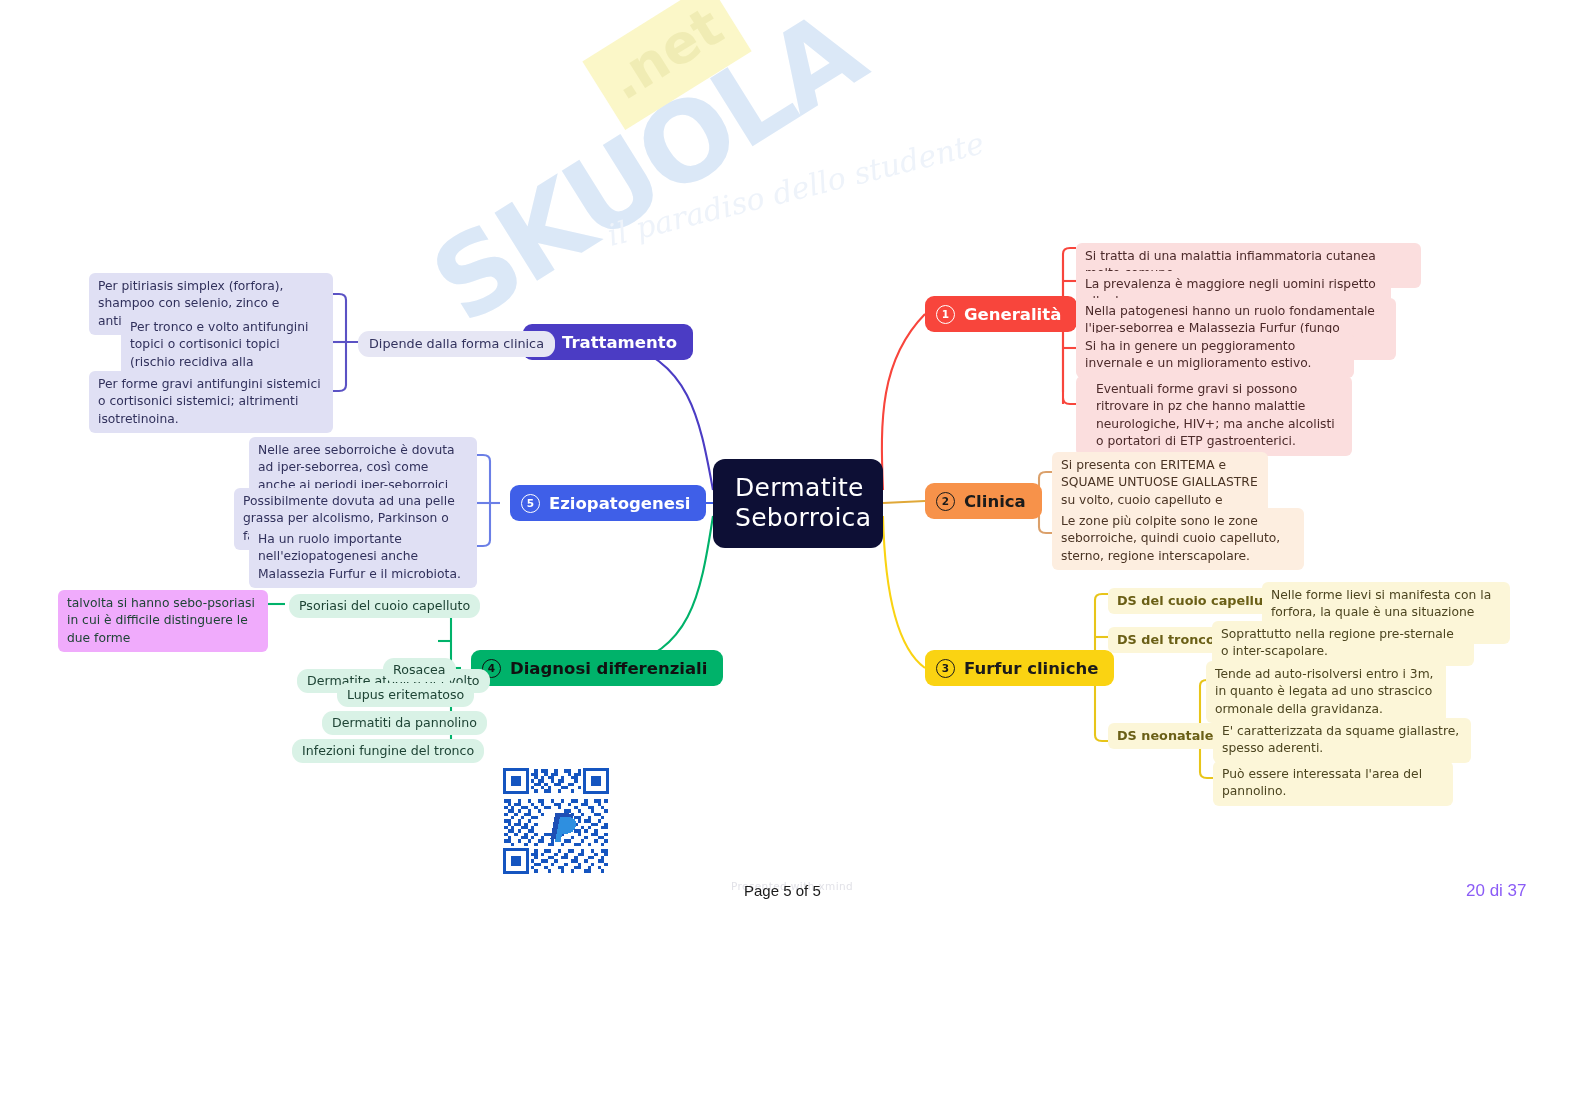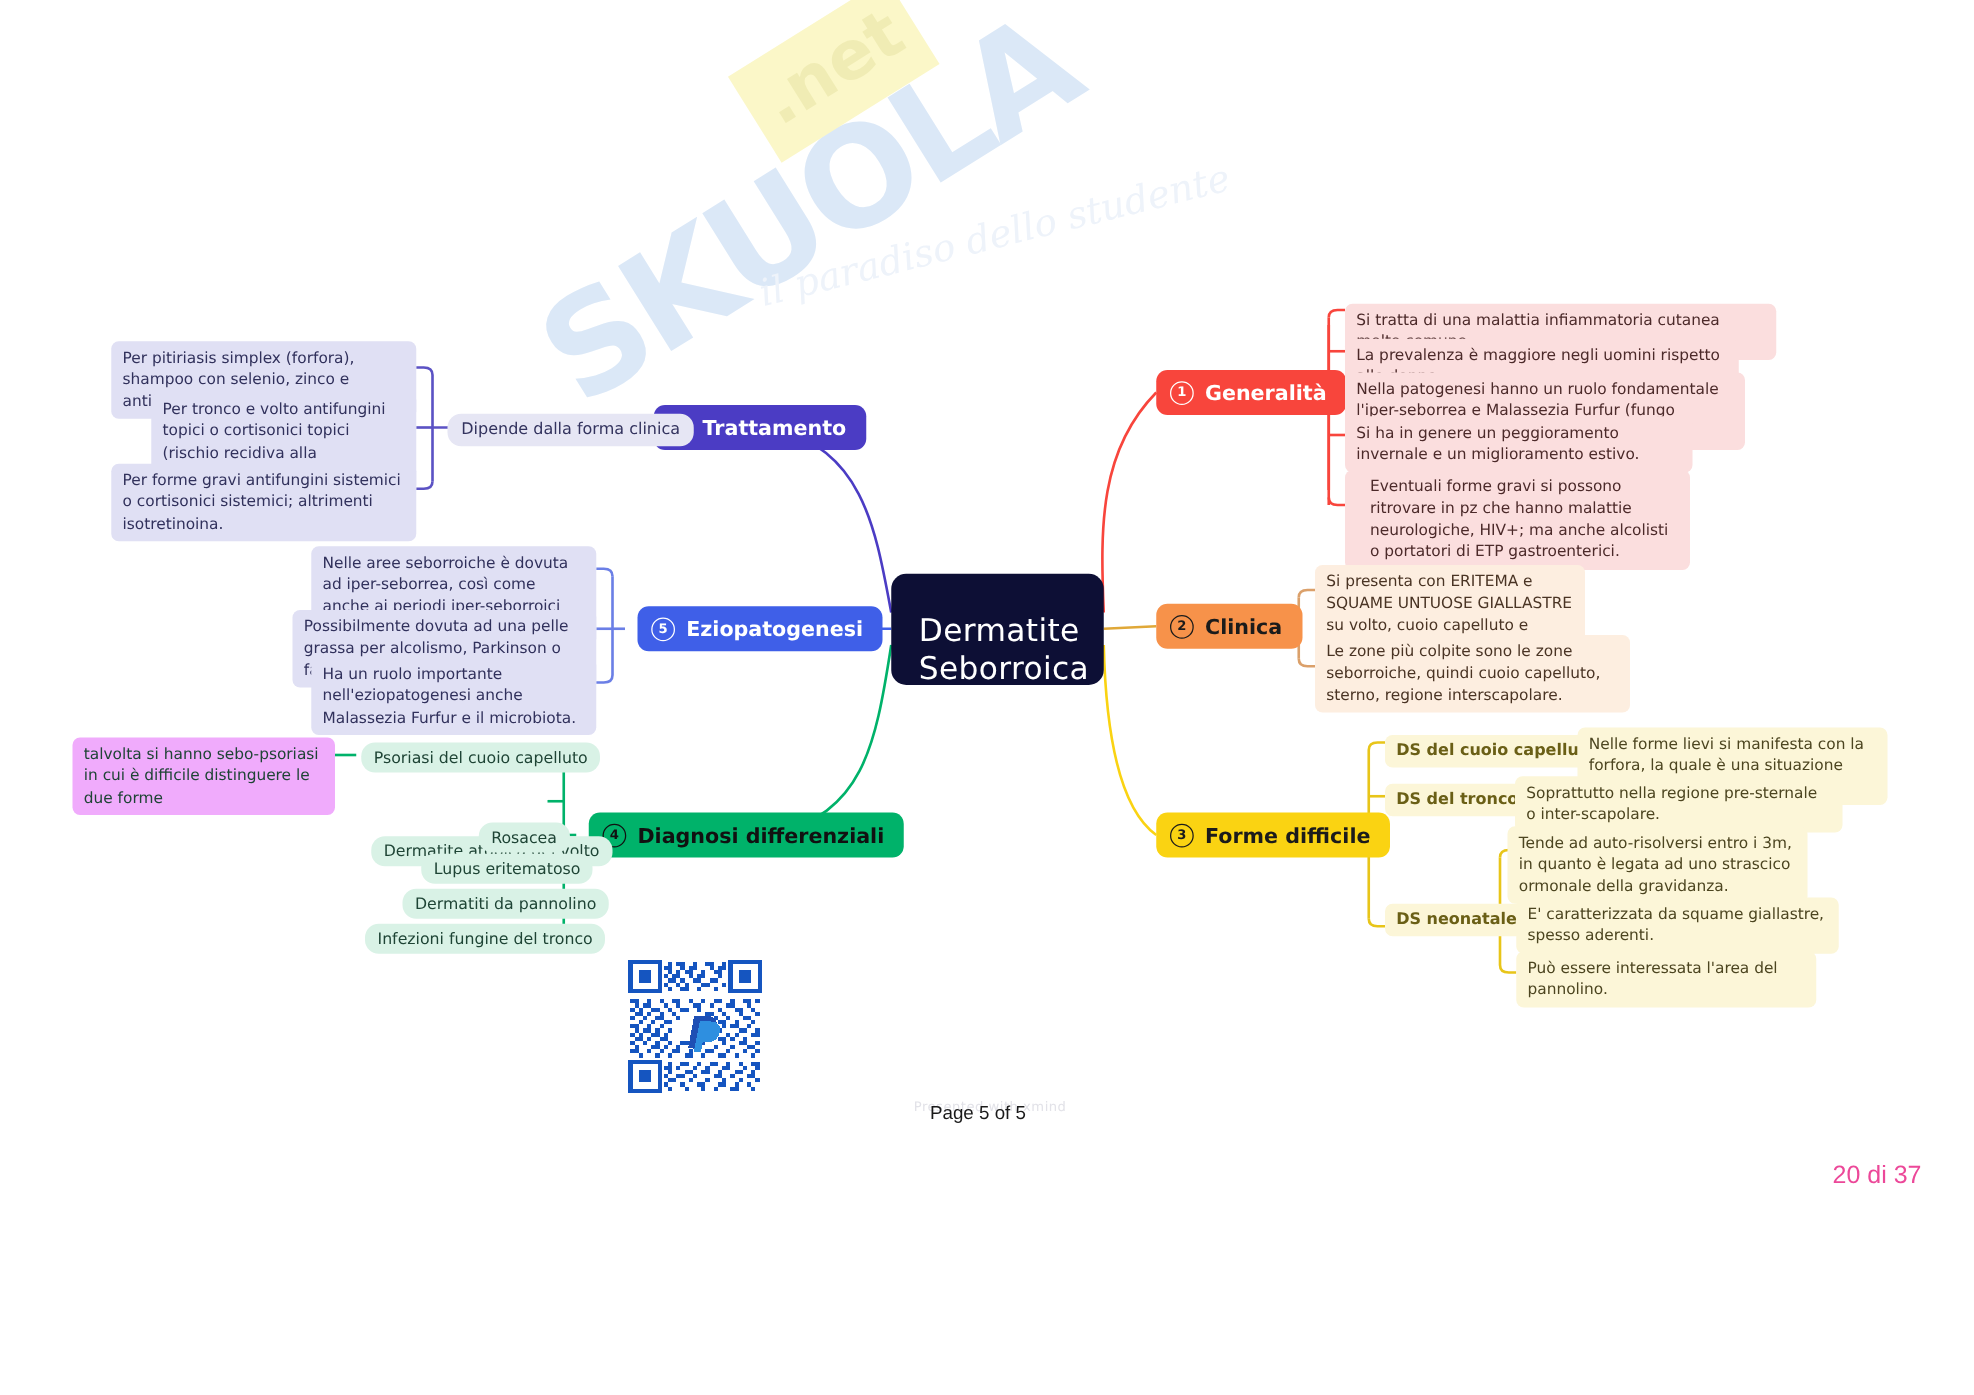--- a/index.html
+++ b/index.html
@@ -36,21 +36,21 @@
   
   #links{position:absolute;left:0;top:0;width:1579px;height:1116px;}
 
   
   .node{position:absolute;box-sizing:border-box;}
 
   #root{
     left:713px;top:459px;width:170px;height:89px;
     background:#0d0f35;border-radius:12px;
     color:#ffffff;font-size:25px;line-height:1.2;
-    padding:31px 0 0 22px;letter-spacing:.3px;
+    padding:14px 0 0 22px;letter-spacing:.3px;
   }
 
   .branch{
     border-radius:9px;height:36px;display:flex;align-items:center;
     padding:0 16px 0 11px;font-size:16.5px;font-weight:bold;white-space:nowrap;
   }
   .bnum{
     width:17px;height:17px;border-radius:50%;
     border:1.6px solid currentColor;display:inline-flex;
     align-items:center;justify-content:center;
@@ -87,23 +87,22 @@
   
   #pagefoot{
     position:absolute;left:744px;top:882px;font-size:15px;color:#1a1a1a;
     font-family:"Liberation Sans",sans-serif;
   }
   #xmind-wm{
     position:absolute;left:731px;top:880px;font-size:10.5px;color:#e2e2e8;
     letter-spacing:.4px;
   }
   #pagenum{
-    position:absolute;left:1466px;top:881px;font-size:20px;color:#ec4899;
+    position:absolute;left:1466px;top:881px;font-size:17px;color:#8b5cf6;
     font-family:"Liberation Sans",sans-serif;
-    margin-top:48px;
   }
 </style>
 </head>
 <body>
 
 <div id="stage">
 
   <div id="watermark">
     <div id="wm-skuola">SKUOLA</div>
     <div id="wm-net">.net</div>
@@ -194,21 +193,21 @@
 
   <div class="node branch" id="b2">
     <span class="bnum">2</span>
     <span>Clinica</span>
   </div>
   <div class="leaf o" style="left:1052px;top:452px;width:216px;">Si presenta con ERITEMA e SQUAME UNTUOSE GIALLASTRE su volto, cuoio capelluto e tronco.</div>
   <div class="leaf o" style="left:1052px;top:508px;width:252px;">Le zone più colpite sono le zone seborroiche, quindi cuoio capelluto, sterno, regione interscapolare.</div>
 
   <div class="node branch" id="b3">
     <span class="bnum">3</span>
-    <span>Forme difficile</span>
+    <span>Furfur cliniche</span>
   </div>
   <div class="leaf ylabel" style="left:1108px;top:588px;">DS del cuoio capelluto</div>
   <div class="leaf y" style="left:1262px;top:582px;width:248px;">Nelle forme lievi si manifesta con la forfora, la quale è una situazione infiammatoria lieve.</div>
 
   <div class="leaf ylabel" style="left:1108px;top:627px;">DS del tronco</div>
   <div class="leaf y" style="left:1212px;top:621px;width:262px;">Soprattutto nella regione pre-sternale o inter-scapolare.</div>
 
   <div class="leaf ylabel" style="left:1108px;top:723px;">DS neonatale</div>
   <div class="leaf y" style="left:1206px;top:661px;width:240px;">Tende ad auto-risolversi entro i 3m, in quanto è legata ad uno strascico ormonale della gravidanza.</div>
   <div class="leaf y" style="left:1213px;top:718px;width:258px;">E' caratterizzata da squame giallastre, spesso aderenti.</div>

